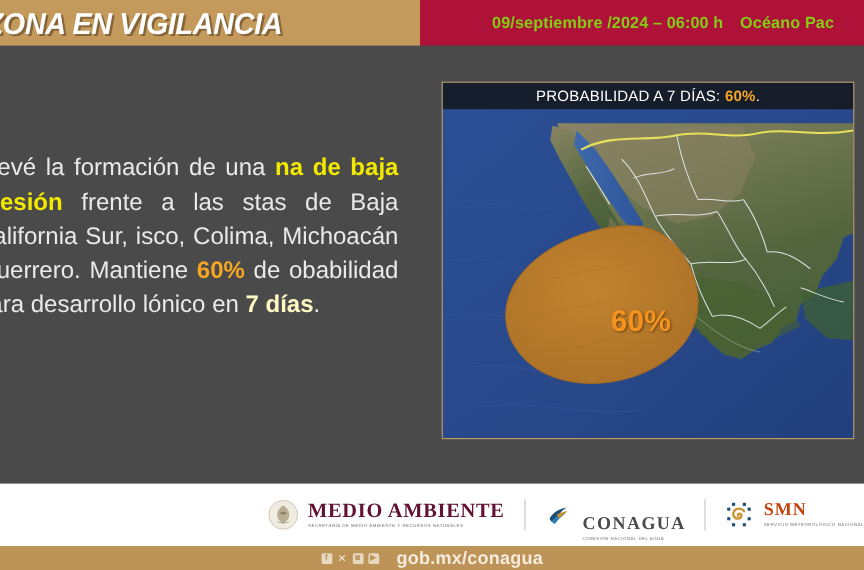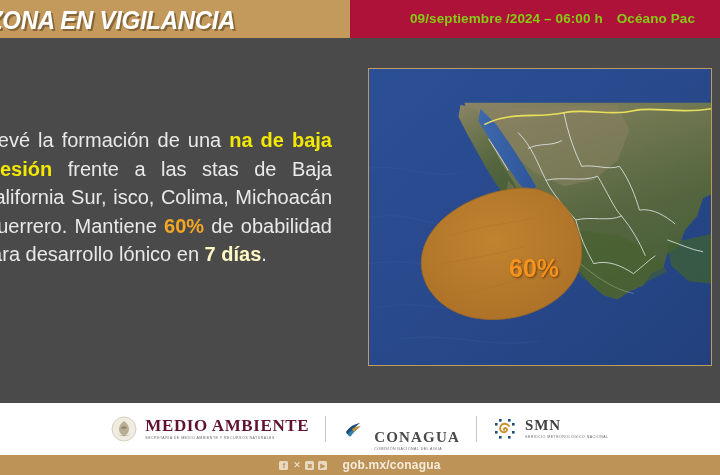--- a/index.html
+++ b/index.html
@@ -81,53 +81,53 @@
     z-index:4;
   }
 
   
   .footer-white{
     position:absolute;left:0;top:403px;width:720px;height:52px;
     background:#ffffff;
   }
   .footer-inner{
     position:absolute;left:0;top:0;width:720px;height:52px;
-    display:flex;align-items:center;justify-content:center;gap:16px;
+    display:flex;align-items:center;justify-content:flex-end;gap:16px;
   }
   .logo-group{display:flex;align-items:center;gap:8px;}
   .logo-text{display:flex;flex-direction:column;line-height:1;}
   .logo-main{
     font-family:"Liberation Serif","DejaVu Serif",serif;
     font-weight:bold;letter-spacing:.6px;
   }
   .logo-sub{
     font-size:3.6px;letter-spacing:.45px;color:#6b6b6b;margin-top:2.5px;
     white-space:nowrap;
   }
   .sem .logo-main{font-size:17px;color:#611232;}
   .divider{width:1px;height:26px;background:#c9c9c9;}
   .con .logo-main{font-size:15px;color:#4a4a4a;letter-spacing:1.2px;margin-top:24px;}
-  .smn .logo-main{font-size:15px;color:#404040;letter-spacing:.8px;}
+  .smn .logo-main{font-size:15px;color:#c2410c;letter-spacing:.8px;}
   .smn .logo-sub{line-height:4.6px;}
 
   
   .social-bar{
     position:absolute;left:0;top:455px;width:720px;height:20px;
     background:#bd9358;
     display:flex;align-items:center;justify-content:center;gap:4px;
   }
   .soc-ico{
     width:9px;height:9px;
     display:flex;align-items:center;justify-content:center;
     background:#e7d9bf;border-radius:1.5px;
     color:#bd9358;font-size:7px;font-weight:bold;line-height:1;
   }
   .soc-ico.x-ico{background:transparent;color:#f3ead9;font-size:9px;}
   .soc-url{
-    color:#f5ecdc;font-size:12px;font-weight:bold;margin-left:11px;
+    color:#f5ecdc;font-size:15px;font-weight:bold;margin-left:11px;
     letter-spacing:.2px;
   }
 </style>
 </head>
 <body>
 
 <div class="stage">
 
   <div class="header">
     <div class="hdr-tan"></div>
@@ -227,20 +227,23 @@
                  C48,204 50,180 66,160 C84,138 118,122 152,120 Z" fill="url(#blobG)" stroke="#9d6822" stroke-width="0.8"></path>
 
         <g stroke="#a8712a" stroke-width="0.7" opacity="0.55" fill="none">
           <path d="M82,168 C108,158 140,156 166,150"></path>
           <path d="M74,196 C104,190 134,186 158,178"></path>
           <path d="M96,226 C124,220 152,212 176,204"></path>
         </g>
       </svg>
     </div>
 
+    <div class="map-caption">
+      <span>PROBABILIDAD A 7 DÍAS: </span><span class="pct">60%</span><span>.</span>
+    </div>
 
     <div class="blob-label">60%</div>
   </div>
 
   <div class="footer-white">
     <div class="footer-inner">
 
       <div class="logo-group sem">
         <svg width="26" height="26" viewBox="0 0 26 26">
           <circle cx="13" cy="13" r="12" fill="#f1ece2"></circle>

